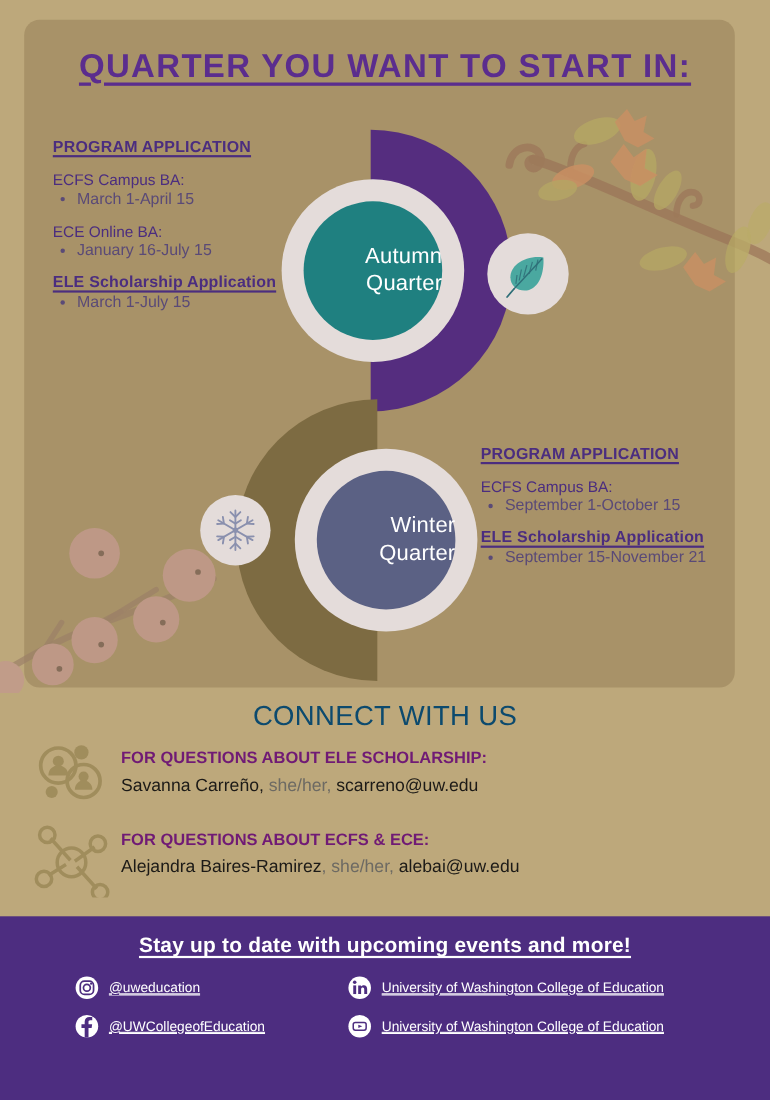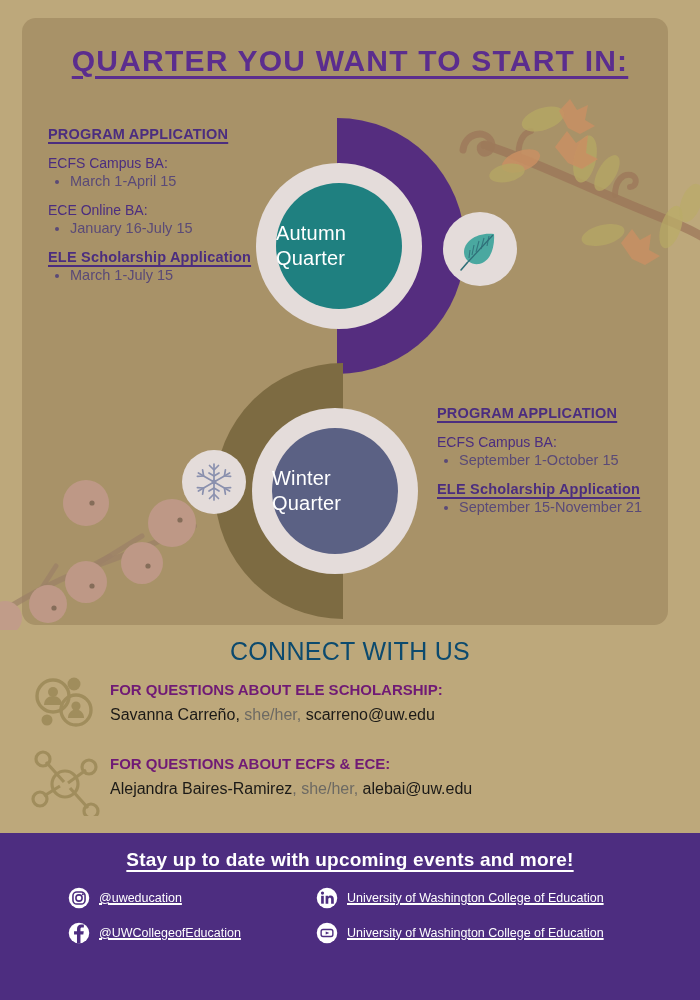--- a/index.html
+++ b/index.html
@@ -36,24 +36,24 @@
   }
   .half-winter{
     position:absolute;left:215px;top:363px;width:128px;height:256px;
     background:#7d6b42;border-radius:128px 0 0 128px;
   }
   .ring{
     position:absolute;border-radius:50%;background:#e4dcda;
     display:flex;align-items:center;justify-content:center;
   }
   .ring-autumn{left:256px;top:163px;width:166px;height:166px;}
-  .ring-winter{left:252px;top:408px;width:166px;height:166px;}
+  .ring-winter{left:268px;top:408px;width:166px;height:166px;}
   .disc{
     border-radius:50%;display:flex;flex-direction:column;
-    align-items:flex-start;justify-content:center;color:#ffffff;
+    align-items:flex-end;justify-content:center;color:#ffffff;
     font-size:20px;line-height:1.25;font-weight:400;letter-spacing:.2px;
   }
   .disc-autumn{width:126px;height:126px;background:#1f8080;}
   .disc-winter{width:126px;height:126px;background:#5b6184;}
 
   .mini{
     position:absolute;border-radius:50%;background:#e4dcda;
     display:flex;align-items:center;justify-content:center;
   }
   .mini-leaf{left:443px;top:212px;width:74px;height:74px;}

